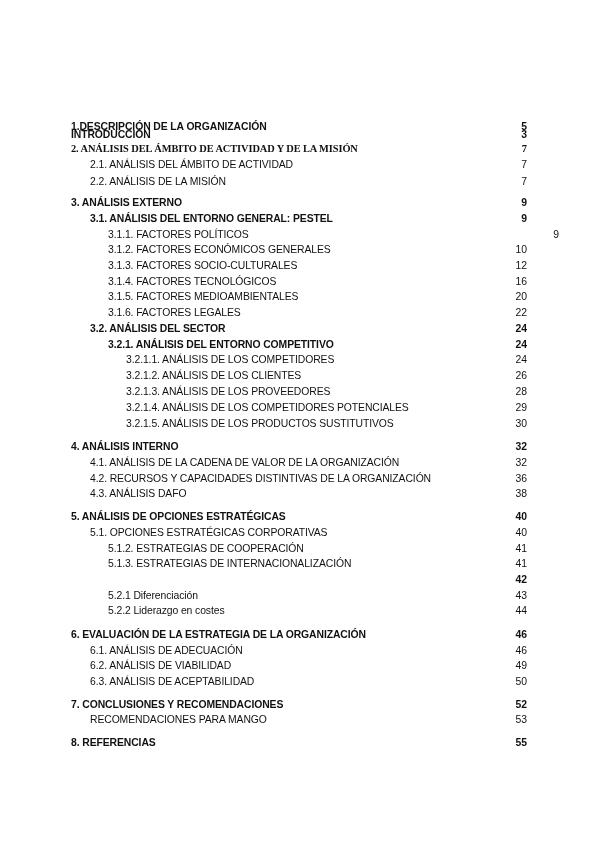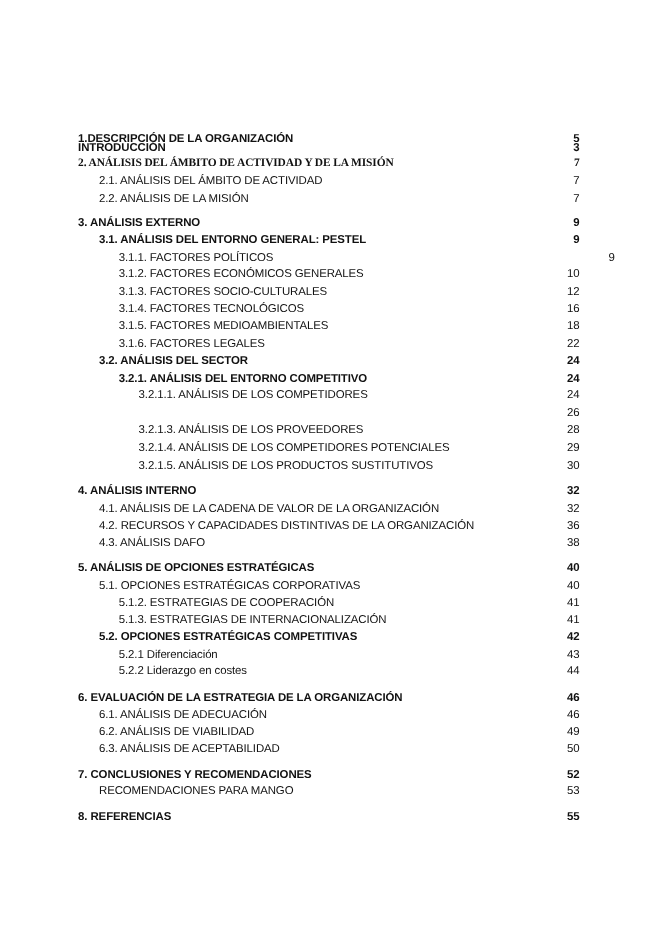--- a/index.html
+++ b/index.html
@@ -57,39 +57,40 @@
     <div class="toc-row l2" style="top: 259px;">
       <span class="toc-label">3.1.3. FACTORES SOCIO-CULTURALES</span>
       <span class="toc-page">12</span>
     </div>
     <div class="toc-row l2" style="top: 275px;">
       <span class="toc-label">3.1.4. FACTORES TECNOLÓGICOS</span>
       <span class="toc-page">16</span>
     </div>
     <div class="toc-row l2" style="top: 290px;">
       <span class="toc-label">3.1.5. FACTORES MEDIOAMBIENTALES</span>
-      <span class="toc-page">18</span>
+      <span class="toc-page">20</span>
     </div>
     <div class="toc-row l2" style="top: 306px;">
       <span class="toc-label">3.1.6. FACTORES LEGALES</span>
       <span class="toc-page">22</span>
     </div>
     <div class="toc-row l1 bold" style="top: 322px;">
       <span class="toc-label">3.2. ANÁLISIS DEL SECTOR</span>
       <span class="toc-page">24</span>
     </div>
     <div class="toc-row l2 bold" style="top: 338px;">
       <span class="toc-label">3.2.1. ANÁLISIS DEL ENTORNO COMPETITIVO</span>
       <span class="toc-page">24</span>
     </div>
     <div class="toc-row l3" style="top: 353px;">
       <span class="toc-label">3.2.1.1. ANÁLISIS DE LOS COMPETIDORES</span>
       <span class="toc-page">24</span>
     </div>
     <div class="toc-row l3" style="top: 369px;">
+      <span class="toc-label">3.2.1.2. ANÁLISIS DE LOS CLIENTES</span>
       <span class="toc-page">26</span>
     </div>
     <div class="toc-row l3" style="top: 385px;">
       <span class="toc-label">3.2.1.3. ANÁLISIS DE LOS PROVEEDORES</span>
       <span class="toc-page">28</span>
     </div>
     <div class="toc-row l3" style="top: 401px;">
       <span class="toc-label">3.2.1.4. ANÁLISIS DE LOS COMPETIDORES POTENCIALES</span>
       <span class="toc-page">29</span>
     </div>
@@ -123,21 +124,20 @@
     </div>
     <div class="toc-row l2" style="top: 542px;">
       <span class="toc-label">5.1.2. ESTRATEGIAS DE  COOPERACIÓN</span>
       <span class="toc-page">41</span>
     </div>
     <div class="toc-row l2" style="top: 557px;">
       <span class="toc-label">5.1.3. ESTRATEGIAS DE INTERNACIONALIZACIÓN</span>
       <span class="toc-page">41</span>
     </div>
     <div class="toc-row l1 bold" style="top: 573px;">
-      <span class="toc-label">5.2. OPCIONES ESTRATÉGICAS COMPETITIVAS</span>
       <span class="toc-page">42</span>
     </div>
     <div class="toc-row l2" style="top: 589px; text-decoration: underline;">
       <span class="toc-label">5.2.1 Diferenciación</span>
       <span class="toc-page">43</span>
     </div>
     <div class="toc-row l2" style="top: 604px;">
       <span class="toc-label">5.2.2 Liderazgo en costes</span>
       <span class="toc-page">44</span>
     </div>

